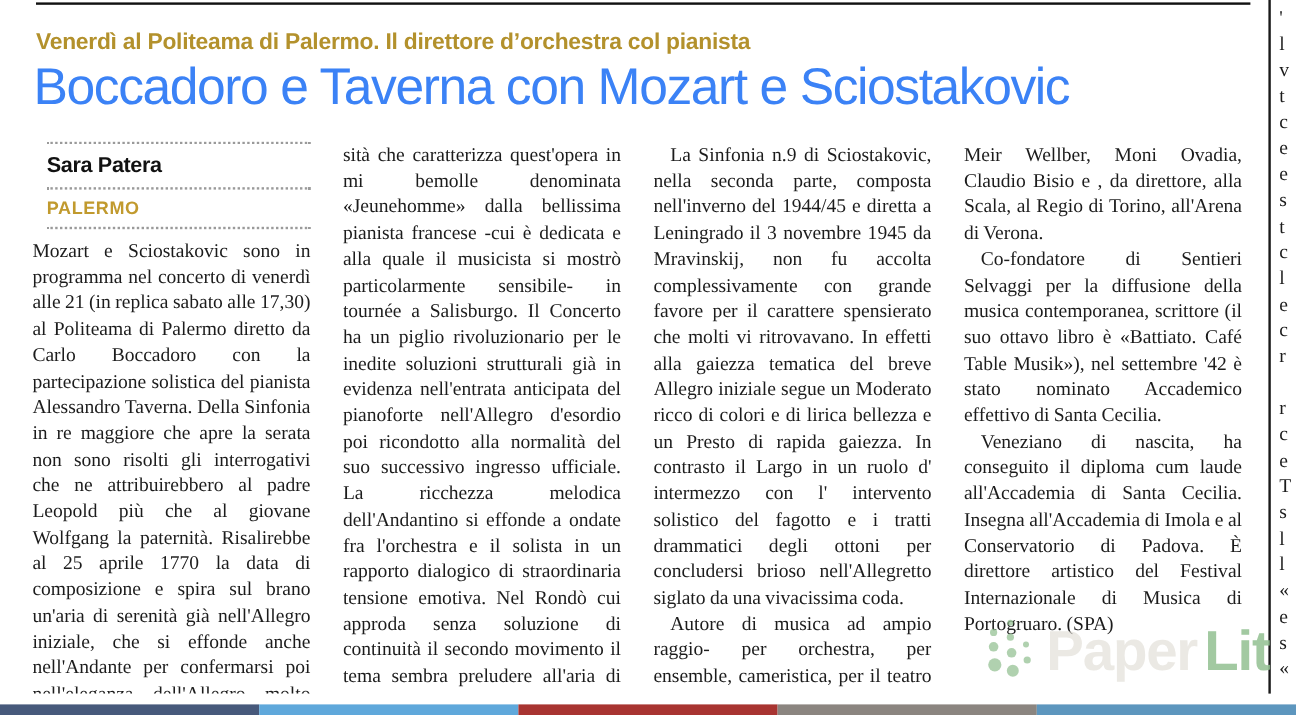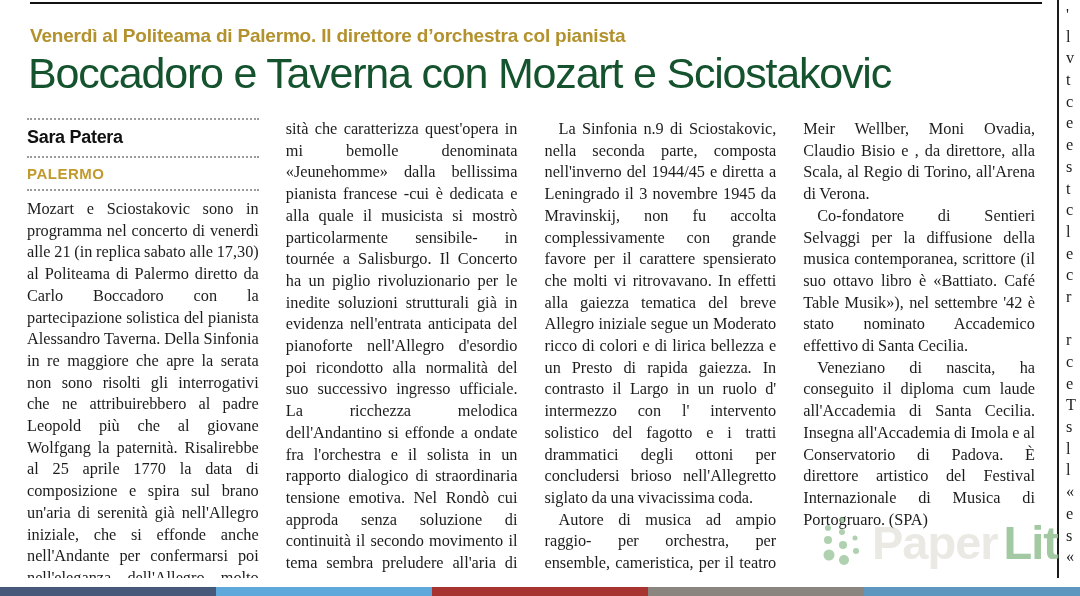--- a/index.html
+++ b/index.html
@@ -9,35 +9,35 @@
   }
   .top-rule{position:absolute; left:30px; top:2px; width:1012px; height:2px; background:#111;}
   .kicker{
     position:absolute; left:30px; top:25px; width:1000px;
     font-family:"Liberation Sans", sans-serif; font-weight:bold;
     font-size:19px; color:#b3912c; letter-spacing:-0.2px; white-space:nowrap;
   }
   .headline{
     position:absolute; left:28px; top:49px; width:1010px;
     font-family:"Liberation Sans", sans-serif; font-weight:normal;
-    font-size:43px; color:#14532d; letter-spacing:-1.2px; white-space:nowrap;
+    font-size:43px; color:#3b82f6; letter-spacing:-1.2px; white-space:nowrap;
   }
   .columns{
     position:absolute; left:27px; top:118px; width:1008px; height:460px;
     display:grid; grid-template-columns:repeat(4,1fr); column-gap:27px;
     overflow:hidden;
   }
   .col{overflow:hidden;}
   .para{
     margin:0; font-size:16.3px; line-height:21.7px; text-align:justify;
     color:#1c1c1c; hyphens:auto; -webkit-hyphens:auto; word-spacing:-0.4px;
   }
   .para.indent{text-indent:14px;}
   .dotted-rule{border-top:2px dotted #9a9a9a; height:0; margin:0;}
-  .byline-block{margin-bottom:7px;}
+  .byline-block{margin-bottom:7px;margin-left:12px;}
   .byline-name{
     font-family:"Liberation Sans", sans-serif; font-weight:bold;
     font-size:18px; color:#111; letter-spacing:-0.3px; padding:7px 0 8px 0;
   }
   .location{
     font-family:"Liberation Sans", sans-serif; font-weight:bold;
     font-size:15px; color:#c19a2e; letter-spacing:0.5px; padding:7px 0 7px 0;
   }
   .divider-v{position:absolute; left:1057px; top:0; width:2px; height:578px; background:#1a1a1a;}
   .sliver{

